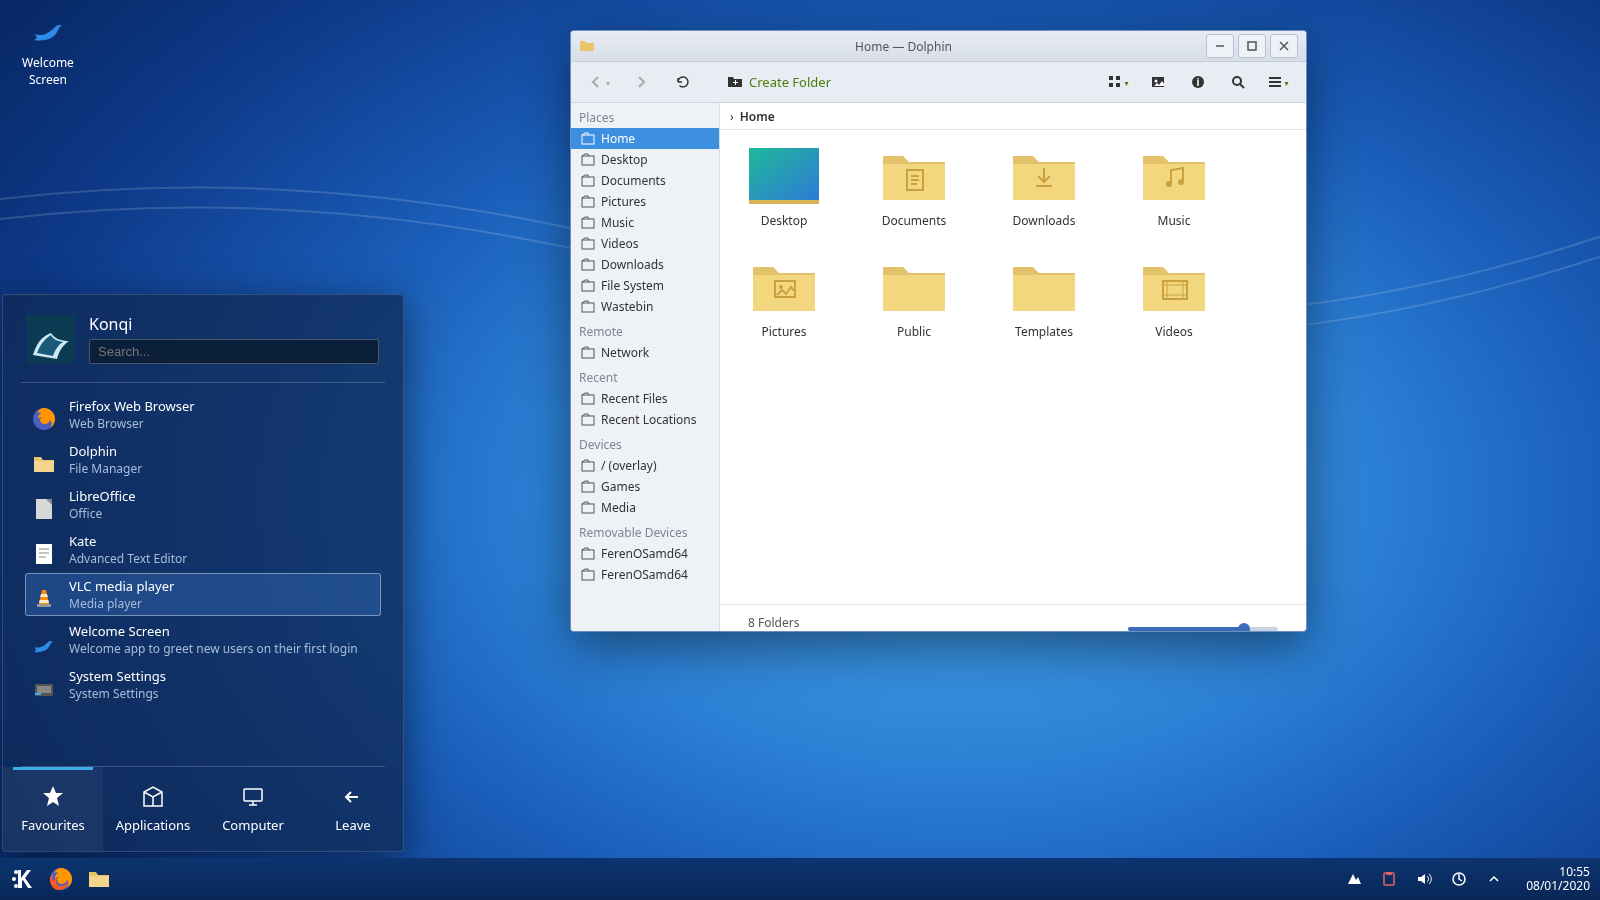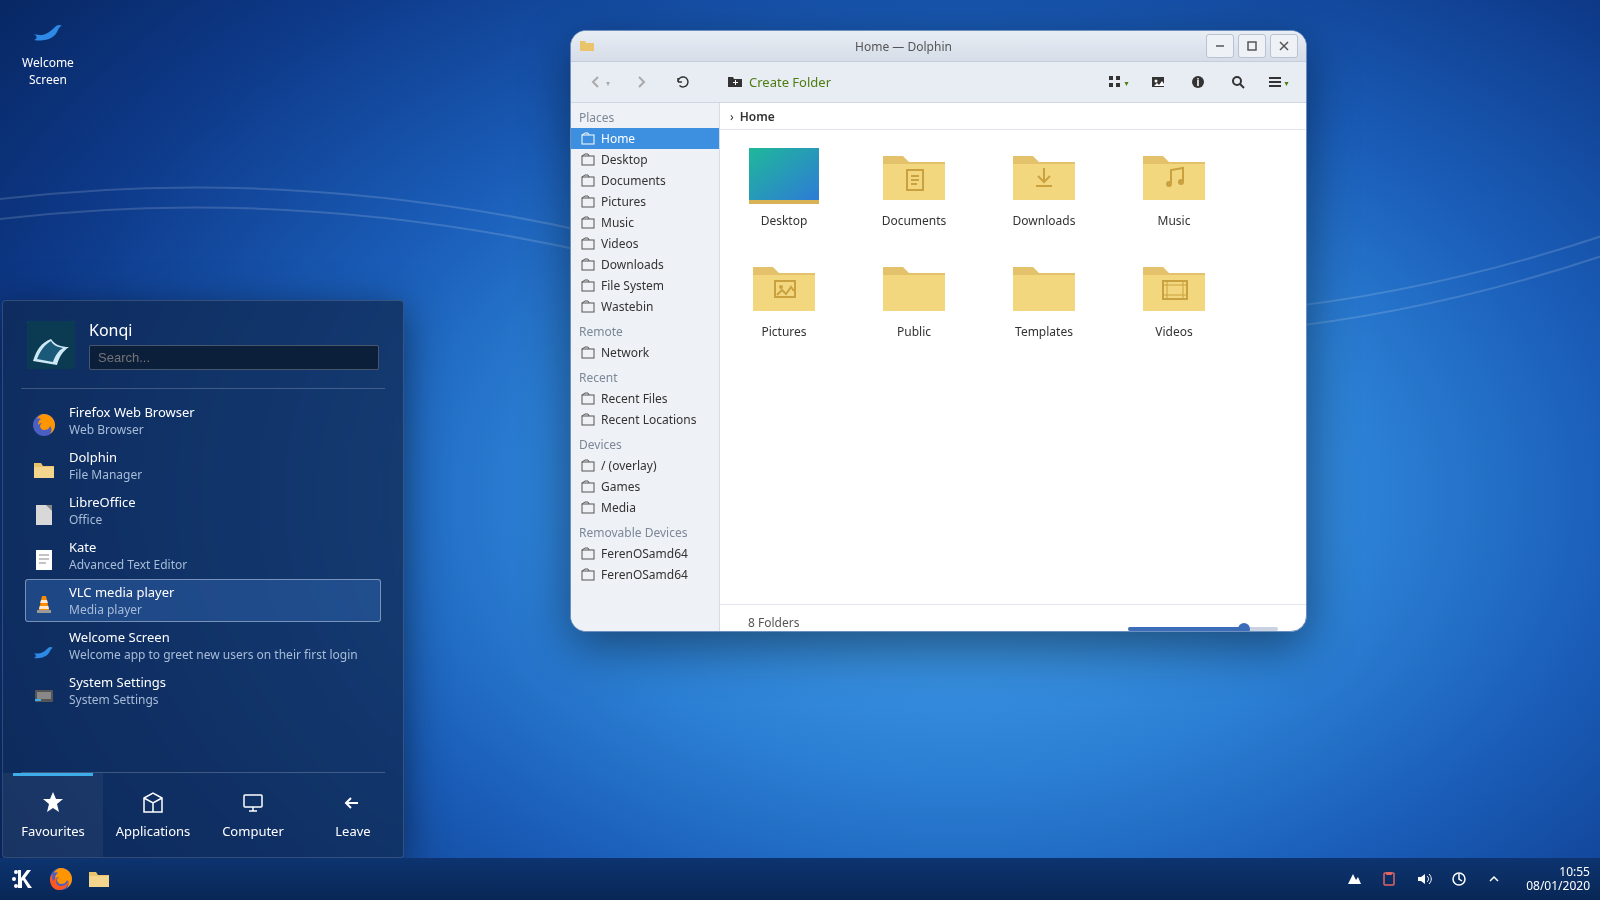--- a/index.html
+++ b/index.html
@@ -11,41 +11,41 @@
 .desktop-icon{position:absolute;top:10px;left:8px;width:80px;text-align:center;color:#fff;font-size:12px;}
 .desktop-icon .glyph{width:40px;height:40px;margin:0 auto 4px;}
 
 #taskbar{position:absolute;bottom:0;left:0;right:0;height:42px;background:linear-gradient(#0d3470,#082756);display:flex;align-items:center;color:#fff;}
 #taskbar .tb-left{display:flex;align-items:center;gap:4px;padding-left:6px;}
 #taskbar .tb-btn{width:34px;height:34px;display:flex;align-items:center;justify-content:center;border-radius:3px;}
 #taskbar .tb-right{margin-left:auto;display:flex;align-items:center;gap:17px;padding-right:10px;}
 #taskbar .tray-icon{width:18px;height:18px;display:flex;align-items:center;justify-content:center;}
 #taskbar .clock{text-align:right;font-size:12px;line-height:1.2;margin-left:6px;}
 
-#launcher{position:absolute;left:2px;bottom:42px;width:400px;height:556px;background:rgba(15,40,80,0.72);backdrop-filter:blur(10px);color:#fff;border:1px solid rgba(255,255,255,0.15);border-radius:4px;box-shadow:0 10px 40px rgba(0,0,0,0.5);}
+#launcher{position:absolute;left:2px;bottom:48px;width:400px;height:556px;background:rgba(15,40,80,0.72);backdrop-filter:blur(10px);color:#fff;border:1px solid rgba(255,255,255,0.15);border-radius:4px;box-shadow:0 10px 40px rgba(0,0,0,0.5);}
 #launcher .hdr{display:flex;align-items:center;gap:14px;padding:18px 24px 8px;}
 #launcher .avatar{width:48px;height:48px;border-radius:3px;background:linear-gradient(135deg,#1b7b9a,#0b3c4e);position:relative;overflow:hidden;}
 #launcher .avatar svg{width:48px;height:48px;}
 #launcher .user-col{flex:1;}
 #launcher .username{font-size:16px;margin-bottom:4px;}
 #launcher .search{width:100%;box-sizing:border-box;background:#0b1e3a;border:1px solid rgba(255,255,255,0.25);color:#fff;padding:4px 8px;font-size:13px;border-radius:2px;}
 #launcher .divider{height:1px;background:rgba(255,255,255,0.2);margin:10px 18px;}
 #launcher .apps{padding:0 22px;}
 #launcher .app-row{display:flex;align-items:flex-end;gap:12px;padding:4px 6px;border-radius:3px;margin-bottom:2px;}
 #launcher .app-row.hover{border:1px solid rgba(255,255,255,0.4);background:rgba(60,120,200,0.35);padding:3px 5px;}
 #launcher .app-icon{width:26px;height:26px;flex-shrink:0;display:flex;align-items:center;justify-content:center;}
 #launcher .app-text .t1{font-size:13px;color:#fff;}
 #launcher .app-text .t2{font-size:12px;color:#a8bcd8;}
 #launcher .tabs{position:absolute;bottom:0;left:0;right:0;height:84px;display:flex;}
 #launcher .tab{flex:1;display:flex;flex-direction:column;align-items:center;justify-content:center;gap:6px;font-size:13px;position:relative;}
 #launcher .tab.active::before{content:"";position:absolute;top:0;left:10px;right:10px;height:3px;background:#3daee9;}
 #launcher .tab.active{background:rgba(255,255,255,0.05);}
 #launcher .tabline{position:absolute;bottom:84px;left:18px;right:18px;height:1px;background:rgba(255,255,255,0.2);}
 
-#dolphin{position:absolute;left:570px;top:30px;width:735px;height:600px;background:#fff;border:1px solid #6b8fbf;border-radius:16px;box-shadow:0 15px 50px rgba(0,0,0,0.45);display:flex;flex-direction:column;overflow:hidden;}
+#dolphin{position:absolute;left:570px;top:30px;width:735px;height:600px;background:#fff;border:1px solid #6b8fbf;border-radius:4px;box-shadow:0 15px 50px rgba(0,0,0,0.45);display:flex;flex-direction:column;overflow:hidden;}
 #dolphin .titlebar{height:30px;background:linear-gradient(#e8edf4,#d6dde8);display:flex;align-items:center;font-size:12px;color:#555;border-bottom:1px solid #c4cdd9;}
 #dolphin .titlebar .t-icon{width:16px;height:16px;margin:0 8px;}
 #dolphin .titlebar .t-title{flex:1;text-align:center;}
 #dolphin .winbtn{width:26px;height:22px;margin:0 2px;border:1px solid #b8c2d0;border-radius:3px;background:#eef2f7;display:flex;align-items:center;justify-content:center;}
 #dolphin .winbtns{display:flex;padding-right:6px;}
 #dolphin .toolbar{height:40px;background:#e8edf3;border-bottom:1px solid #d0d7e2;display:flex;align-items:center;padding:0 10px;gap:6px;}
 #dolphin .tbutton{min-width:28px;height:28px;display:flex;align-items:center;justify-content:center;color:#4d7c0f;border-radius:3px;padding:0 4px;}
 #dolphin .tbutton.disabled{color:#aaa;}
 #dolphin .tbutton .lbl{margin-left:6px;font-size:13px;}
 #dolphin .tb-right{margin-left:auto;display:flex;gap:4px;}

